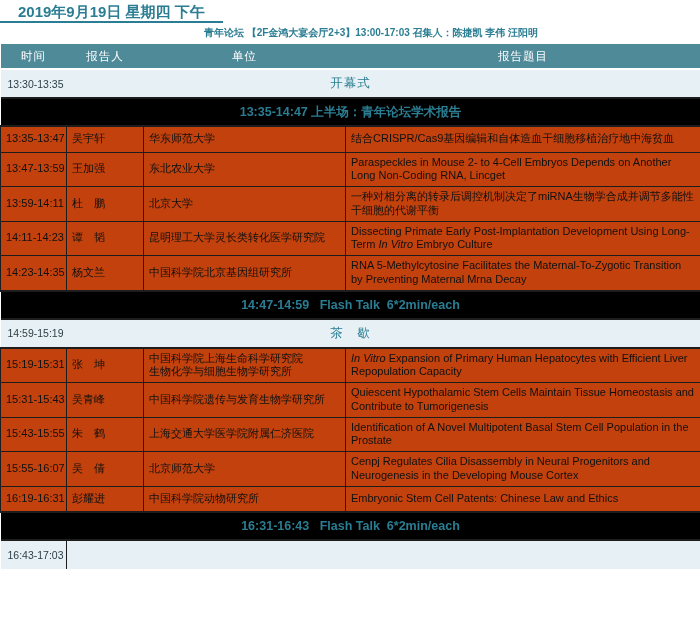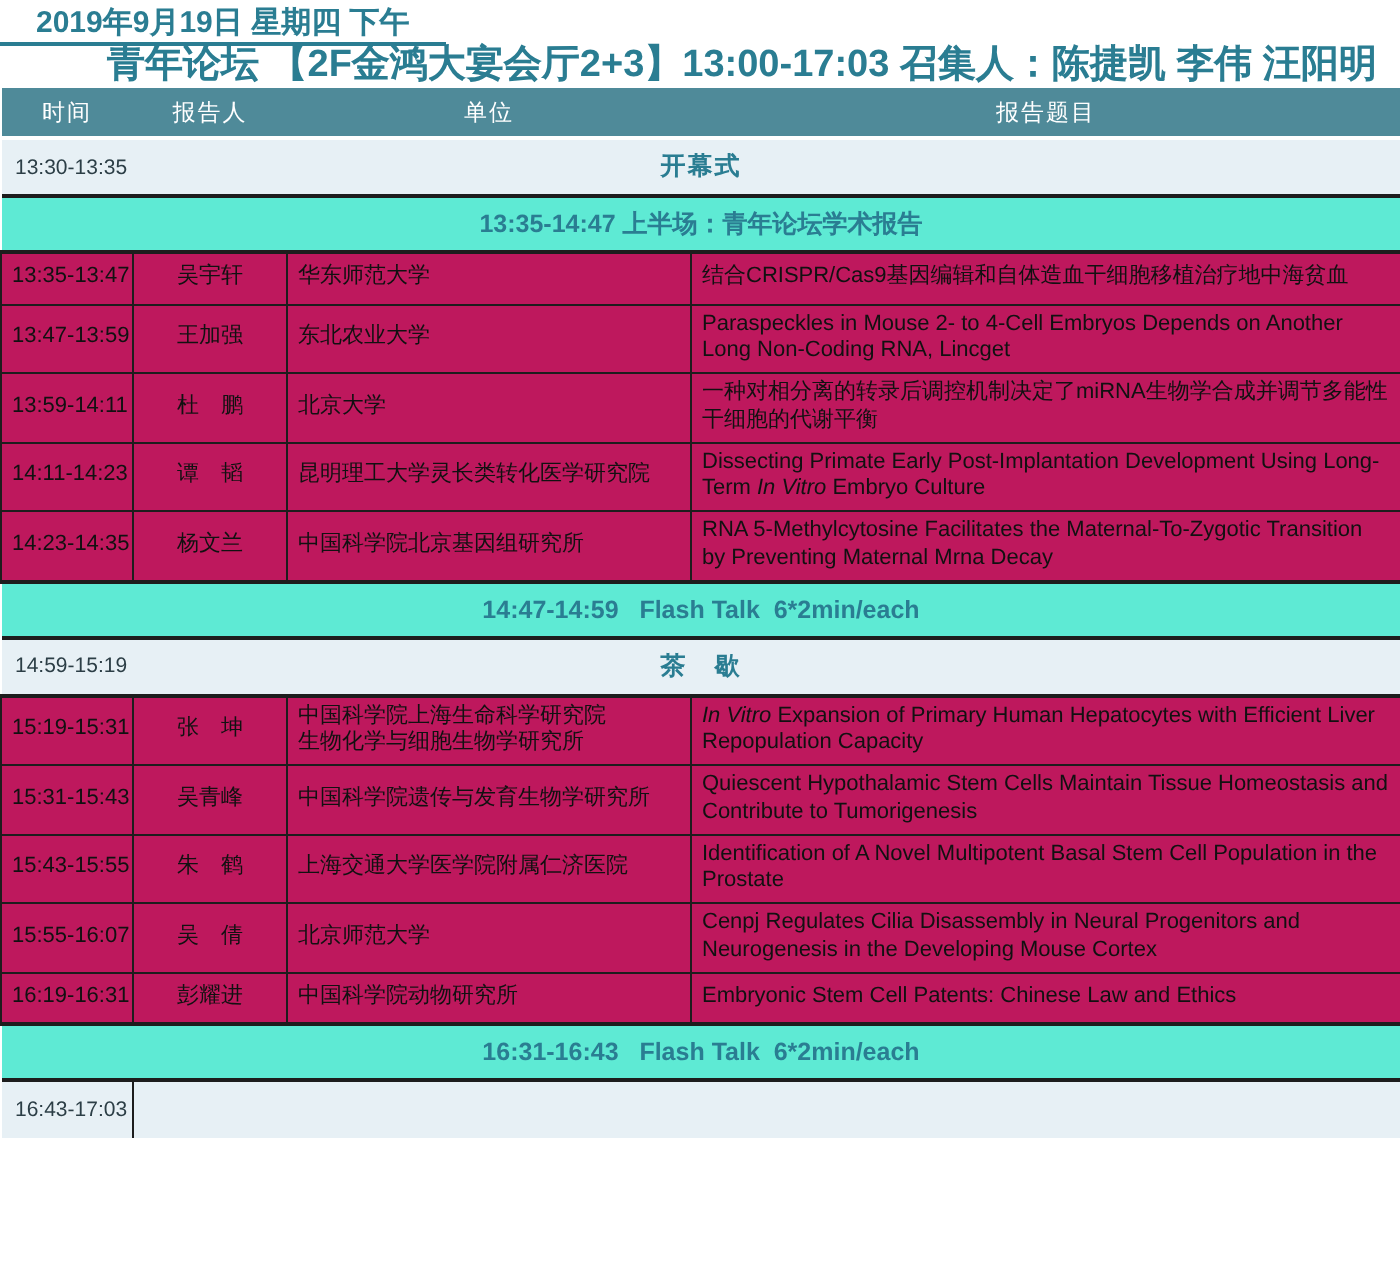--- a/index.html
+++ b/index.html
@@ -16,60 +16,60 @@
     width:700px;height:631px;overflow:hidden;background:#fff;
     font-family:"Liberation Sans","DejaVu Sans",sans-serif;
     -webkit-font-smoothing:antialiased;
   }
   .titleblock{text-align:left;padding-top:3px;}
   .page-title{
     display:inline-block;font-size:15px;font-weight:bold;color:var(--teal-text);
     border-bottom:2px solid var(--teal-text);padding:0 18px 1px 18px;line-height:17px;
   }
   .page-subtitle{
-    text-align:center;font-size:19px;font-weight:bold;color:var(--teal-text);
+    text-align:center;font-size:10px;font-weight:bold;color:var(--teal-text);
     line-height:20px;white-space:pre;margin-left:42px;
   }
   table.sched{
     width:700px;border-collapse:collapse;table-layout:fixed;margin-top:1px;
   }
   thead th{
     background:var(--teal-bar);color:#fff;font-size:11.5px;font-weight:normal;
     height:25px;text-align:center;border:none;border-bottom:2px solid #fff;
     letter-spacing:1px;
   }
   tr.talk{height:26px;}
   tr.talk td{
     border:1px solid var(--border-dark);
     font-size:11px;color:#111;padding:3px 5px;line-height:1.25;vertical-align:middle;
-    background:#be185d;overflow:hidden;
+    background:#c2410c;overflow:hidden;
   }
   td.c-time{padding-left:7px;font-size:10.5px;white-space:nowrap;}
-  td.c-speaker{text-align:center;white-space:nowrap;}
+  td.c-speaker{white-space:nowrap;}
   td.c-org{white-space:pre-line;}
   td.c-title{font-size:10.5px;}
   td.c-title i{font-style:italic;}
   tr.section td{
-    background:#5eead4;border-top:2px solid var(--border-dark);border-bottom:2px solid var(--border-dark);
+    background:#000000;border-top:2px solid var(--border-dark);border-bottom:2px solid var(--border-dark);
     border-left:none;border-right:none;
     color:var(--teal-text);font-weight:bold;font-size:12.5px;text-align:center;
     height:28px;white-space:pre;vertical-align:middle;
   }
   tr.banner td{
     background:var(--light-row);border-top:2px solid var(--border-dark);border-bottom:2px solid var(--border-dark);
     border-left:none;border-right:none;height:29px;position:relative;padding:0;vertical-align:middle;
   }
   tr.banner.no-bottom td{border-bottom:none;}
   .banner-time{
     position:absolute;left:0;top:0;bottom:0;width:66px;display:flex;align-items:center;
     padding-left:7px;font-size:10.5px;color:var(--time-dark);
   }
   .banner-time.divided{border-right:1px solid var(--border-dark);}
   .banner-label{
-    width:100%;text-align:center;color:var(--teal-text);font-weight:bold;font-size:12.5px;
+    width:100%;text-align:center;color:var(--teal-text);font-weight:normal;font-size:12.5px;
     letter-spacing:1px;
   }
 </style>
 </head>
 <body>
 
 <div class="titleblock">
   <span class="page-title">2019年9月19日 星期四 下午</span>
 </div>
 <div class="page-subtitle">青年论坛 【2F金鸿大宴会厅2+3】13:00-17:03 召集人：陈捷凯 李伟 汪阳明</div>

